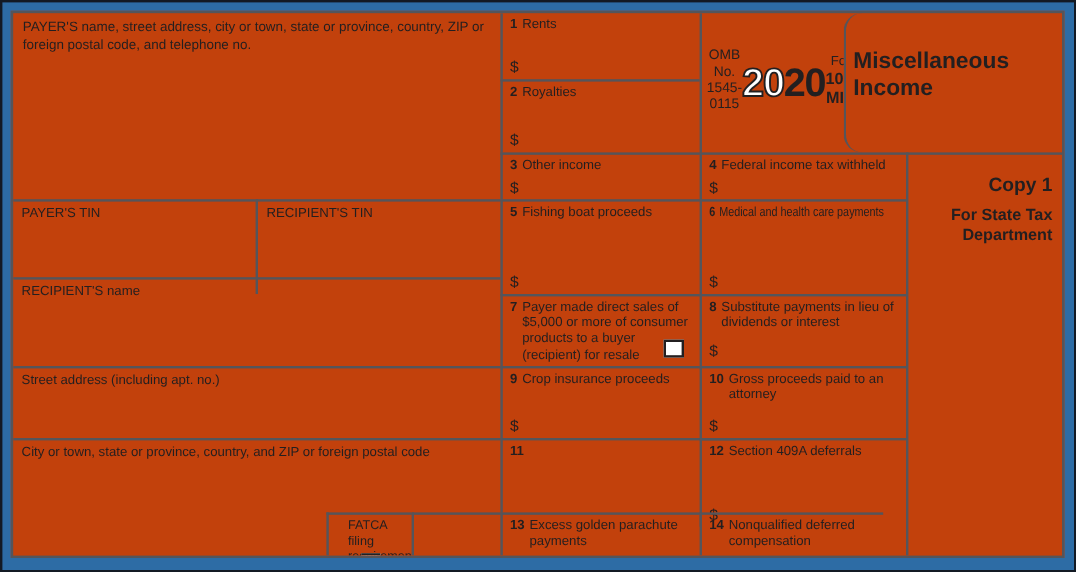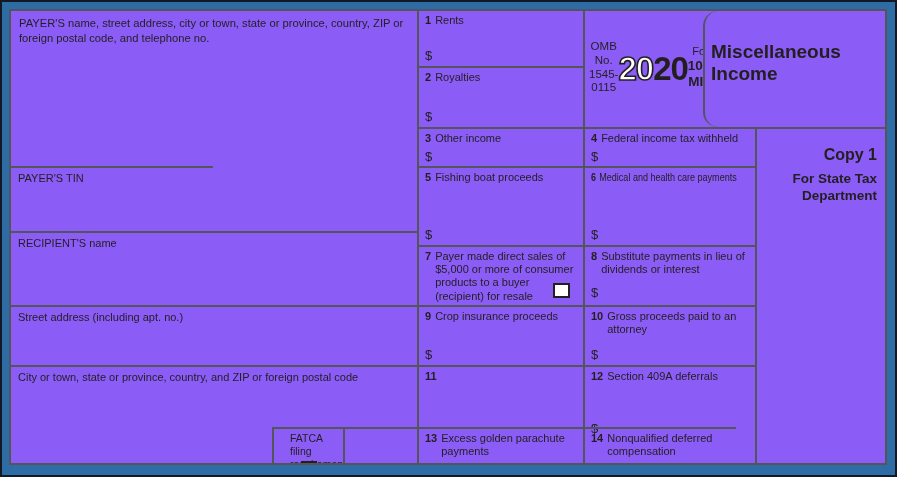--- a/index.html
+++ b/index.html
@@ -5,21 +5,21 @@
   :root{
     --line:#54555b;
     --ink:#231f20;
     --blue:#2d6ca5;
     --navy:#131a24;
   }
   html,body{margin:0;padding:0;background:#fff;}
   body{font-family:"Liberation Sans","DejaVu Sans",sans-serif;color:var(--ink);}
   .page{position:relative;width:897px;height:477px;background:var(--blue);
         border:2px solid var(--navy);box-sizing:border-box;overflow:hidden;}
-  .form{position:absolute;left:7px;top:7px;width:878px;height:456px;background:#8b5cf6;
+  .form{position:absolute;left:7px;top:7px;width:878px;height:456px;background:#c2410c;
         border:2px solid var(--line);box-sizing:border-box;overflow:hidden;}
   .cell{position:absolute;box-sizing:border-box;border-left:2px solid var(--line);
         border-top:2px solid var(--line);padding:3px 6px;font-size:11px;line-height:1.2;overflow:hidden;}
   .cell.no-l{border-left:none;}
   .cell.no-t{border-top:none;}
   .boxlabel{display:flex;align-items:flex-start;line-height:1.2;}
   .num{font-weight:bold;margin-right:4px;flex:0 0 auto;}
   .lbl{flex:1 1 auto;}
   .dollar{position:absolute;left:6px;bottom:2px;font-size:13px;}
   .cond{transform:scaleX(0.82);transform-origin:left top;width:120%;}
@@ -47,20 +47,23 @@
 
 <div class="page">
   <div class="form">
 
     <div class="cell no-l no-t payer-info" style="left:0;top:0;width:406px;height:155px">
       <span>PAYER'S name, street address, city or town, state or province, country, ZIP or foreign postal code, and telephone no.</span>
     </div>
 
     <div class="cell no-l tin" style="left:0;top:155px;width:202px;height:79px">
       <span>PAYER'S TIN</span>
+    </div>
+    <div class="cell tin" style="left:202px;top:155px;width:204px;height:79px">
+      <span>RECIPIENT'S TIN</span>
     </div>
 
     <div class="cell no-l tin" style="left:0;top:220px;width:406px;height:64px">
       <span>RECIPIENT'S name</span>
     </div>
 
     <div class="cell no-l tin" style="left:0;top:294px;width:406px;height:60px">
       <span>Street address (including apt. no.)</span>
     </div>
 

